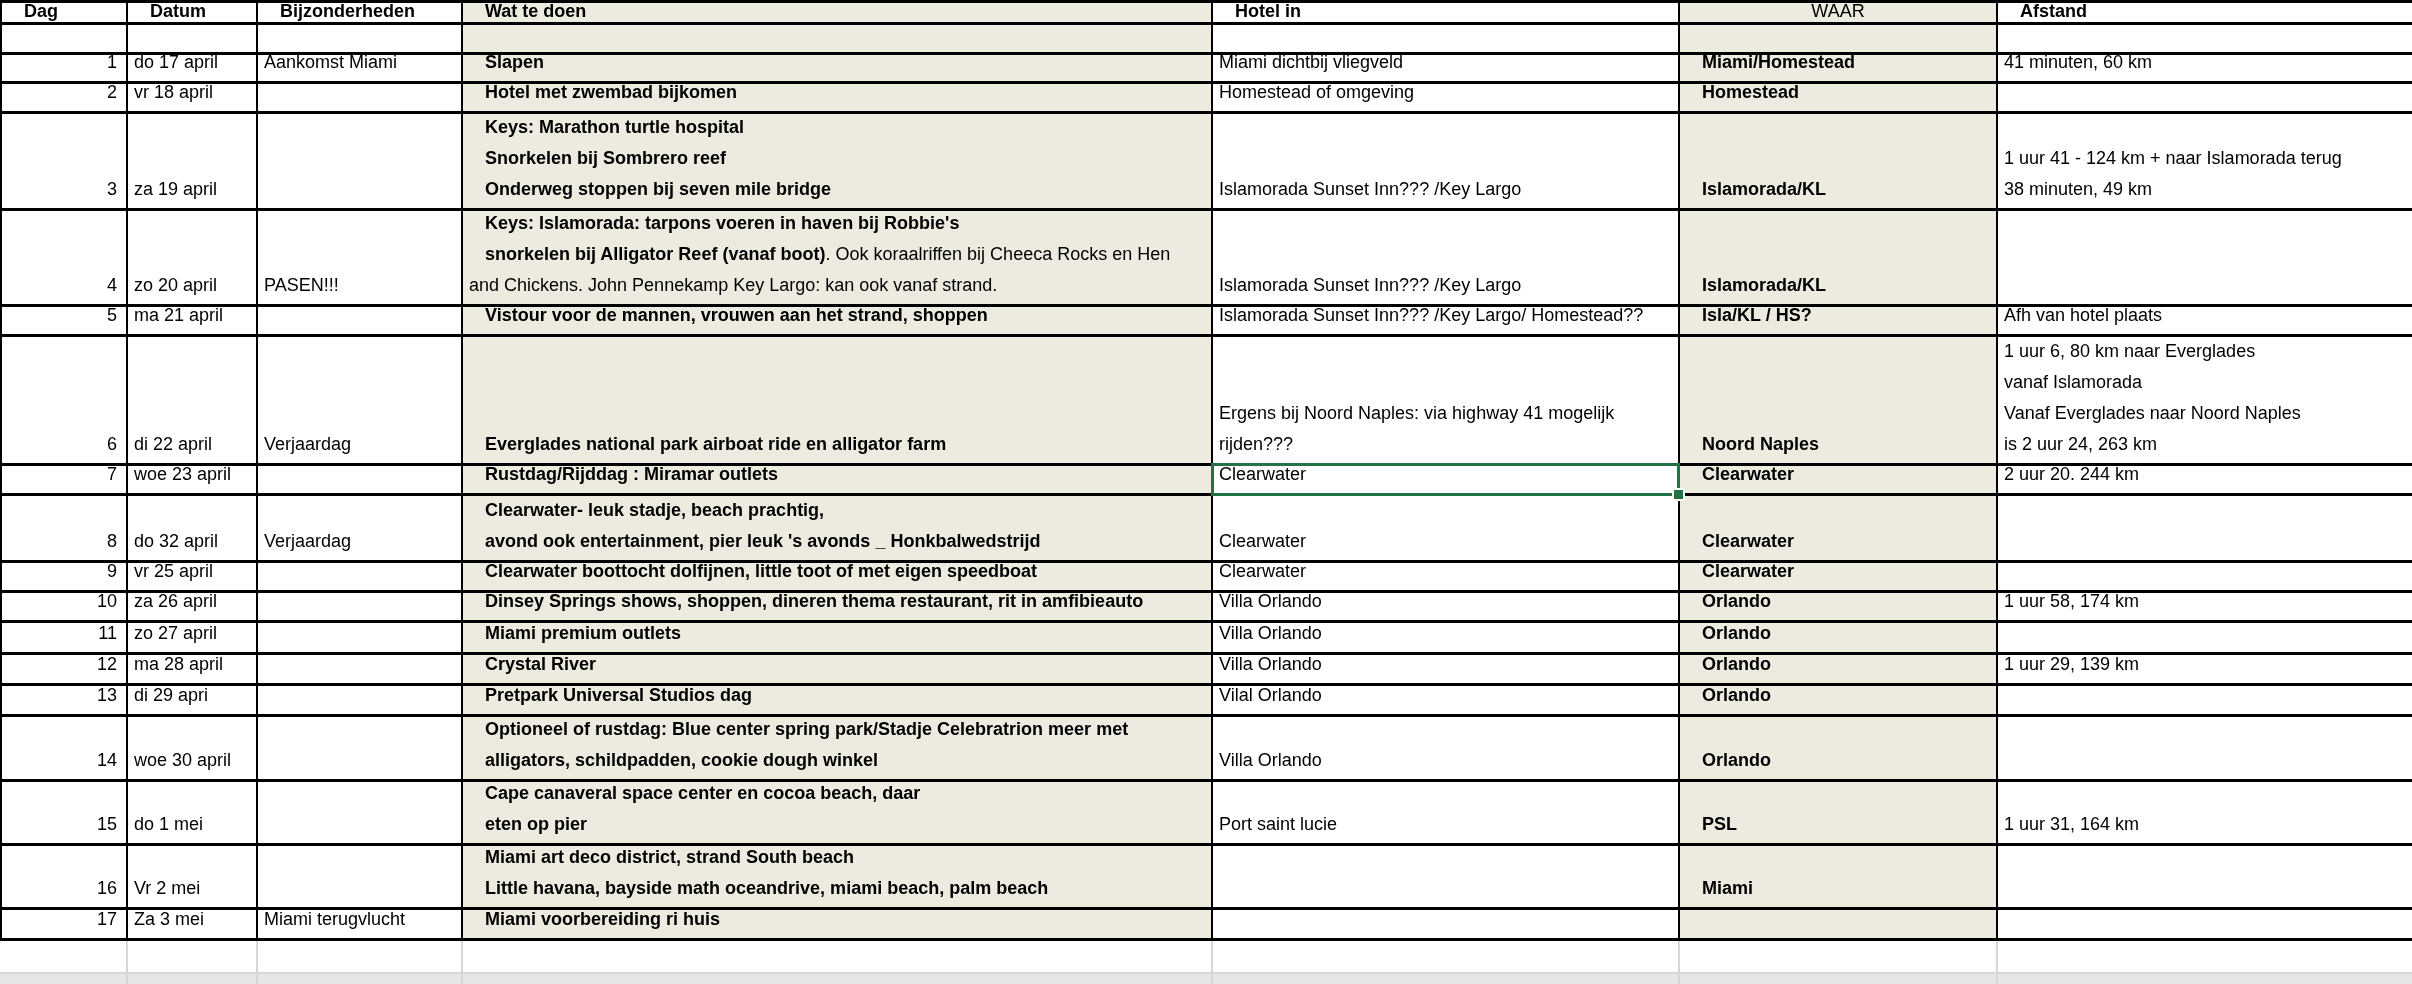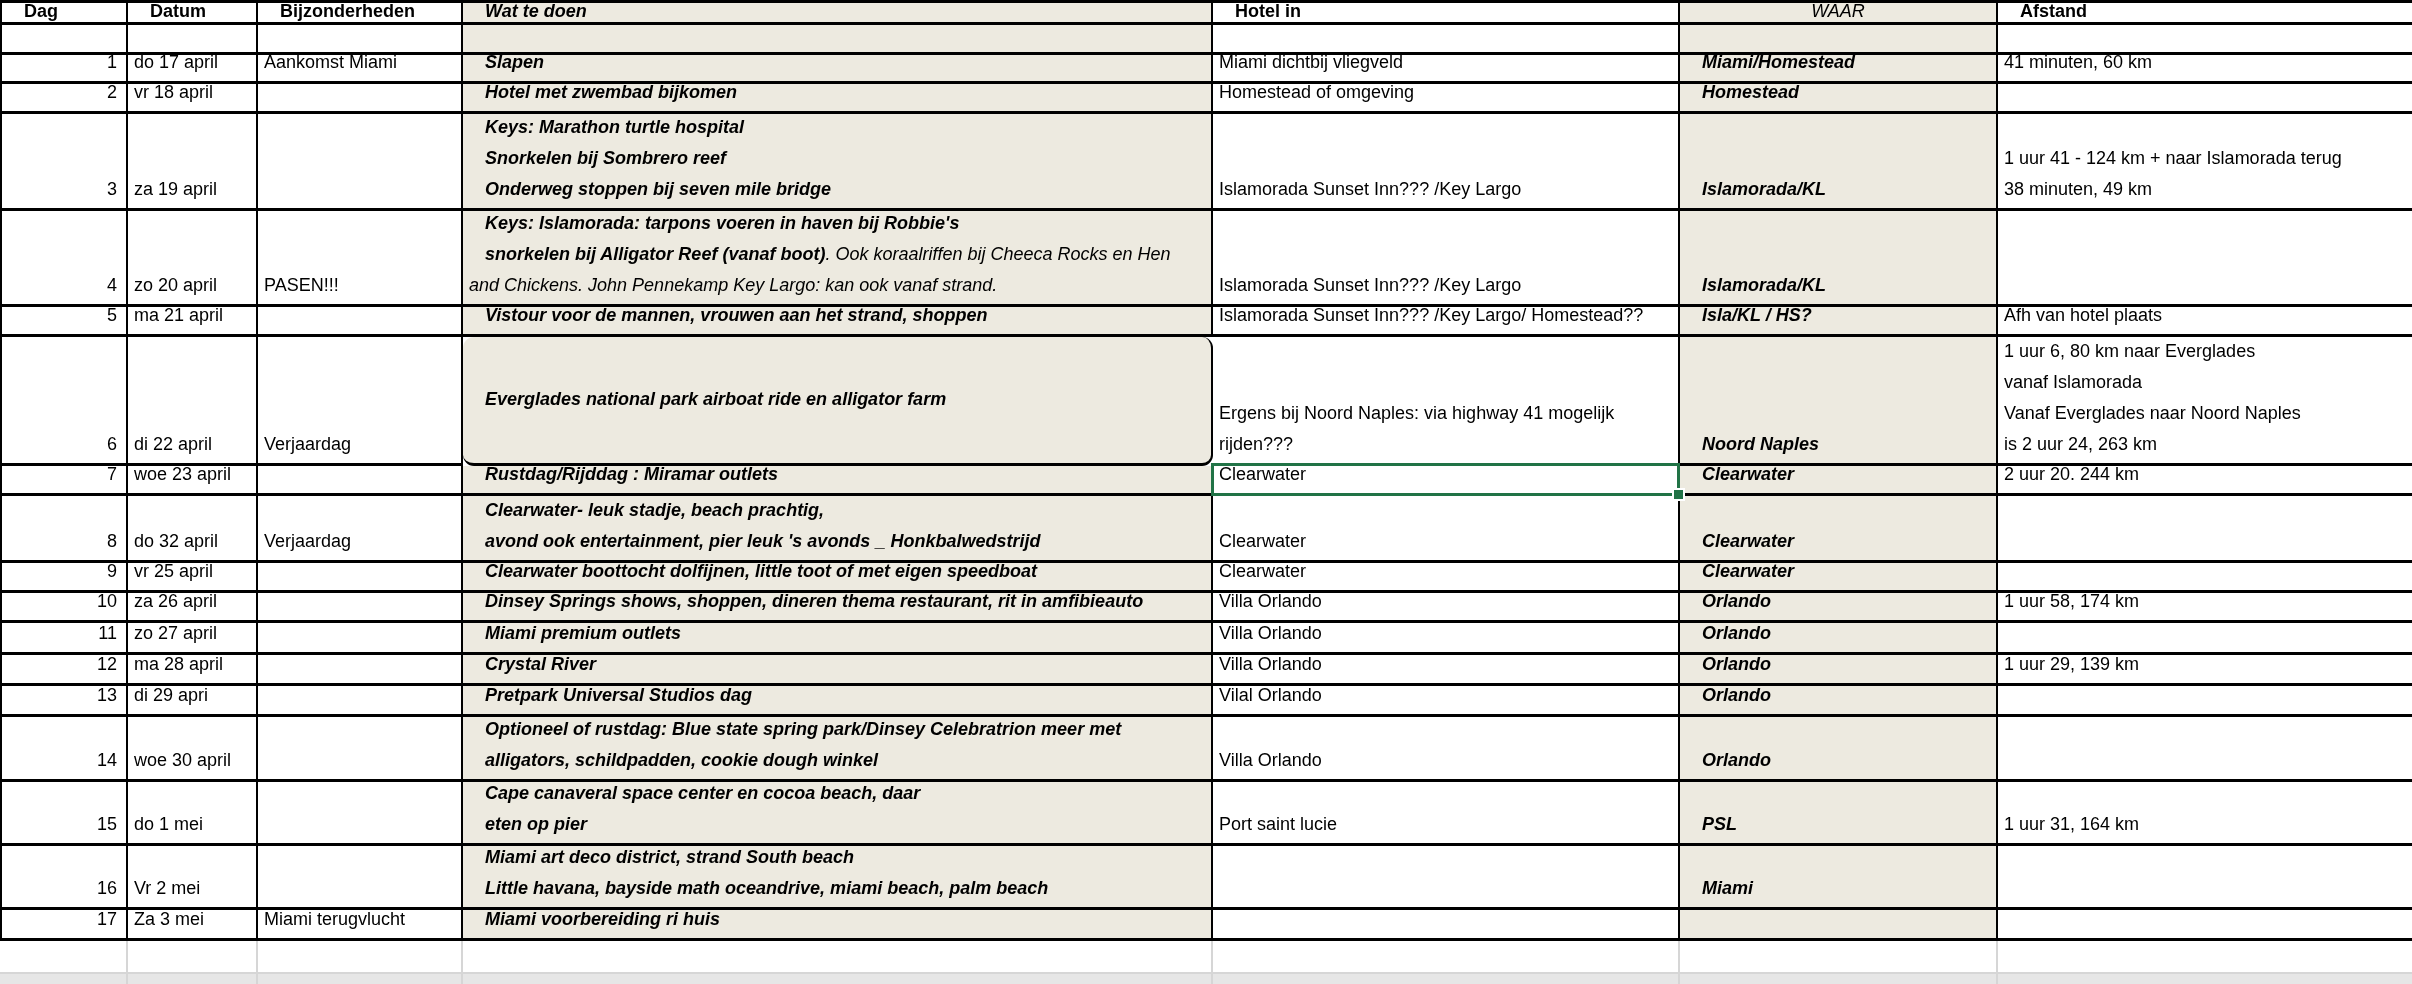--- a/index.html
+++ b/index.html
@@ -19,25 +19,25 @@
     border-bottom:3px solid #000;
     display:flex;flex-direction:column;justify-content:flex-end;
     padding:0 6px 3px 6px;
     font-size:18px;line-height:31px;
     white-space:nowrap;overflow:visible;
     position:relative;
     background:#fff;
   }
   .cell.c1{border-left:2px solid #000;}
   .cell.clast{border-right:none;}
-  .cell.beige{background:var(--beige,#edeae0);font-style:italic;}
+  .cell.beige{background:var(--beige,#edeae0);}
   .cell.bold{font-weight:700;}
   .cell.alignright{align-items:flex-end;text-align:right;padding-right:9px;}
   .cell.aligncenter{align-items:center;text-align:right;}
-  .cell.vtop{justify-content:center;padding-top:2px;border-radius:11px;}
+  .cell.vtop{justify-content:flex-end;padding-top:2px;}
   .cell.hdr{line-height:20px;padding-bottom:1px;}
   .line{display:block;}
   .seg-b{font-weight:700;margin-left:16px;}
   .seg-r{font-weight:400;}
   
   .cell.sel::before{
     content:'';position:absolute;left:-2px;top:-3px;right:-2px;bottom:-3px;
     border:3px solid var(--sel,#217346);pointer-events:none;z-index:4;
   }
   .cell.sel::after{
@@ -337,21 +337,21 @@
       </div>
       <div class="cell clast"></div>
       <div class="cell c1 alignright">
         <div class="line"><span class="seg-r">14</span></div>
       </div>
       <div class="cell">
         <div class="line"><span class="seg-r">woe 30 april</span></div>
       </div>
       <div class="cell"></div>
       <div class="cell beige bold">
-        <div class="line"><span class="seg-b">Optioneel of rustdag: Blue state spring park/Dinsey Celebratrion meer met</span></div>
+        <div class="line"><span class="seg-b">Optioneel of rustdag: Blue center spring park/Stadje Celebratrion meer met</span></div>
         <div class="line"><span class="seg-b">alligators, schildpadden, cookie dough winkel</span></div>
       </div>
       <div class="cell">
         <div class="line"><span class="seg-r">Villa Orlando</span></div>
       </div>
       <div class="cell beige bold">
         <div class="line"><span class="seg-b">Orlando</span></div>
       </div>
       <div class="cell clast"></div>
       <div class="cell c1 alignright">

